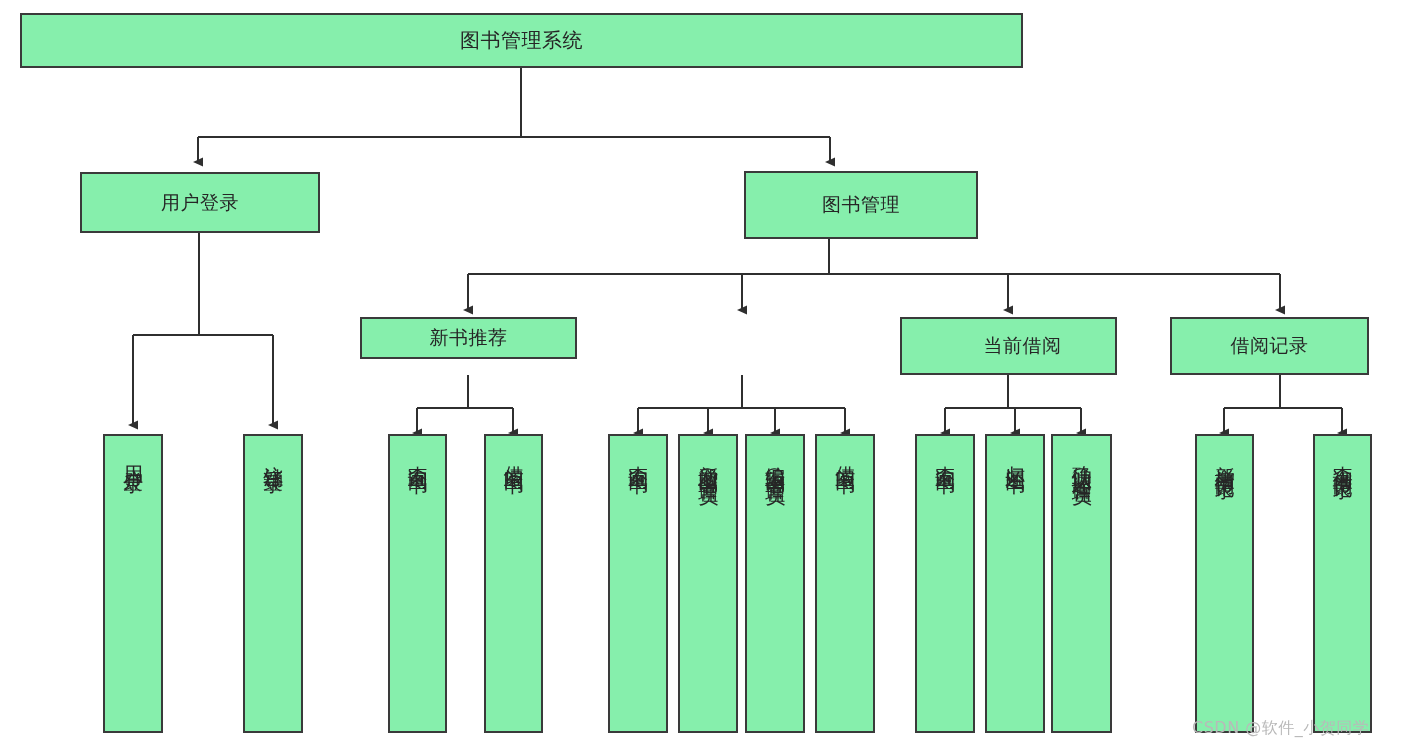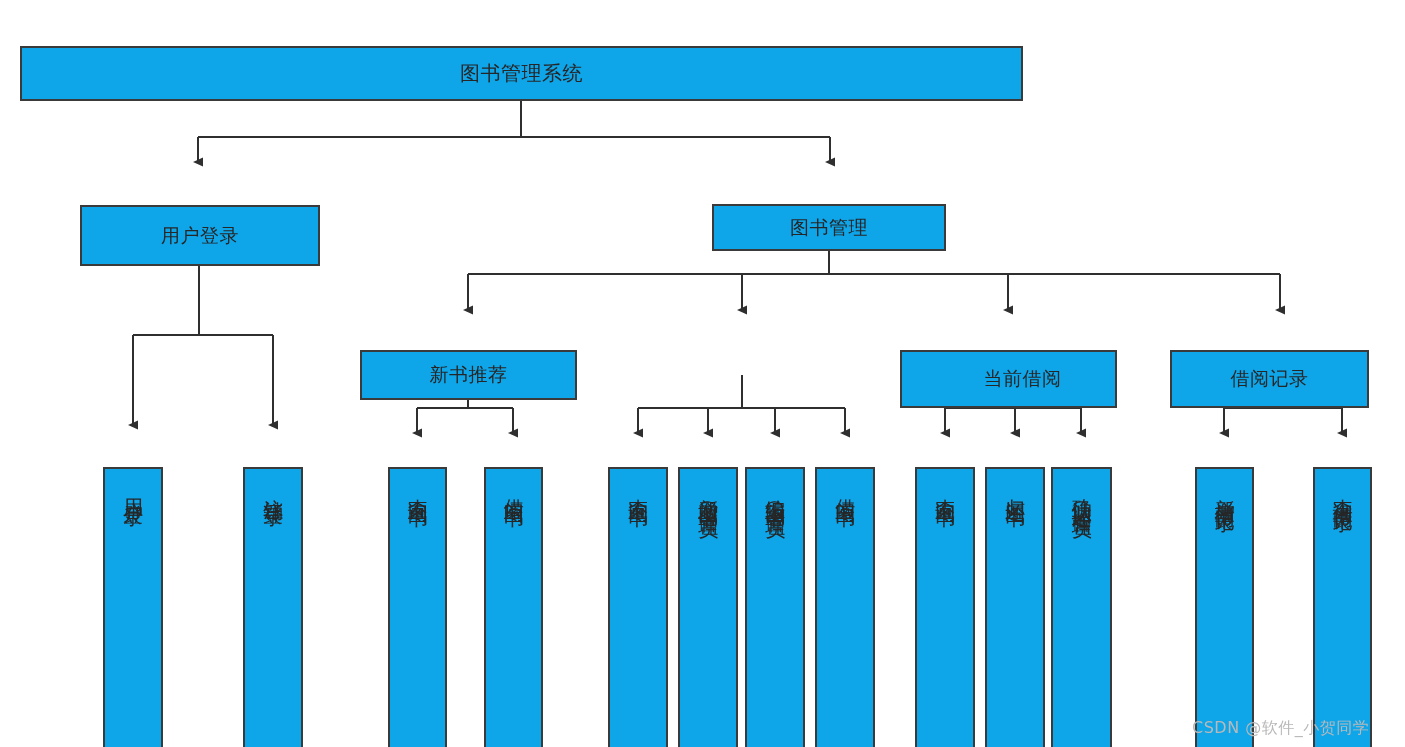--- a/index.html
+++ b/index.html
@@ -6,25 +6,24 @@
   body{
     width:1405px;height:747px;overflow:hidden;
     font-family:"DejaVu Sans","Liberation Sans",sans-serif;
     color:#2b2b2b;
   }
   #diagram-root{position:relative;width:1405px;height:747px;background:#fff;}
   svg#connectors{position:absolute;left:0;top:0;width:1405px;height:747px;}
   .node{
     position:absolute;
     box-sizing:border-box;
-    background:#0ea5e9;
+    background:#86efac;
     border:2px solid #3a3a3a;
     display:flex;align-items:center;justify-content:center;
     text-align:center;
-    margin-top:33px;
   }
   .node .label{
     font-size:19px;
     line-height:1.12;
     letter-spacing:0.5px;
     color:#262626;
     white-space:nowrap;
   }
   .node.root .label{font-size:20px;}
   .node.leaf{
@@ -107,25 +106,25 @@
     </g>
   </svg>
 
   <div class="node root" style="left:20px;top:13px;width:1003px;height:55px;">
     <span class="label">图书管理系统</span>
   </div>
 
   <div class="node" style="left:80px;top:172px;width:240px;height:61px;">
     <span class="label">用户登录</span>
   </div>
-  <div class="node" style="left:712px;top:171px;width:234px;height:47px;">
+  <div class="node" style="left:744px;top:171px;width:234px;height:68px;">
     <span class="label">图书管理</span>
   </div>
 
-  <div class="node" style="left:360px;top:317px;width:217px;height:50px;">
+  <div class="node" style="left:360px;top:317px;width:217px;height:42px;">
     <span class="label">新书推荐</span>
   </div>
   <div class="node" style="left:900px;top:317px;width:217px;height:58px;padding-left:28px;">
     <span class="label">当前借阅</span>
   </div>
   <div class="node" style="left:1170px;top:317px;width:199px;height:58px;">
     <span class="label">借阅记录</span>
   </div>
 
   <div class="node leaf" style="left:103px;top:434px;width:60px;height:299px;">

